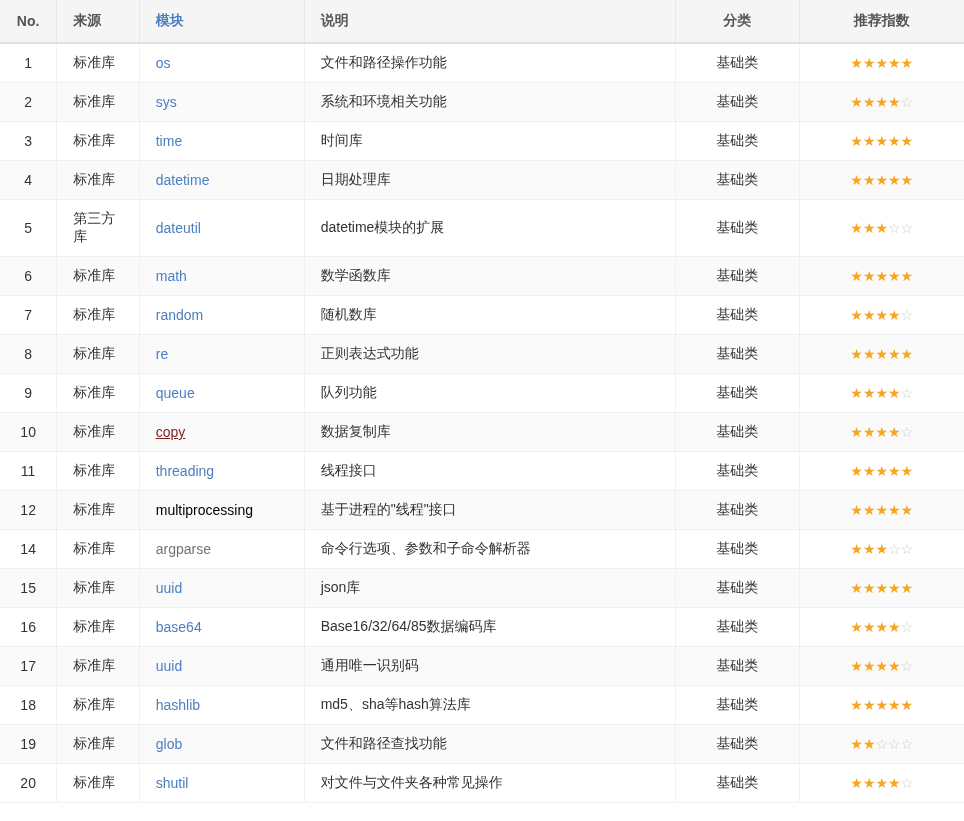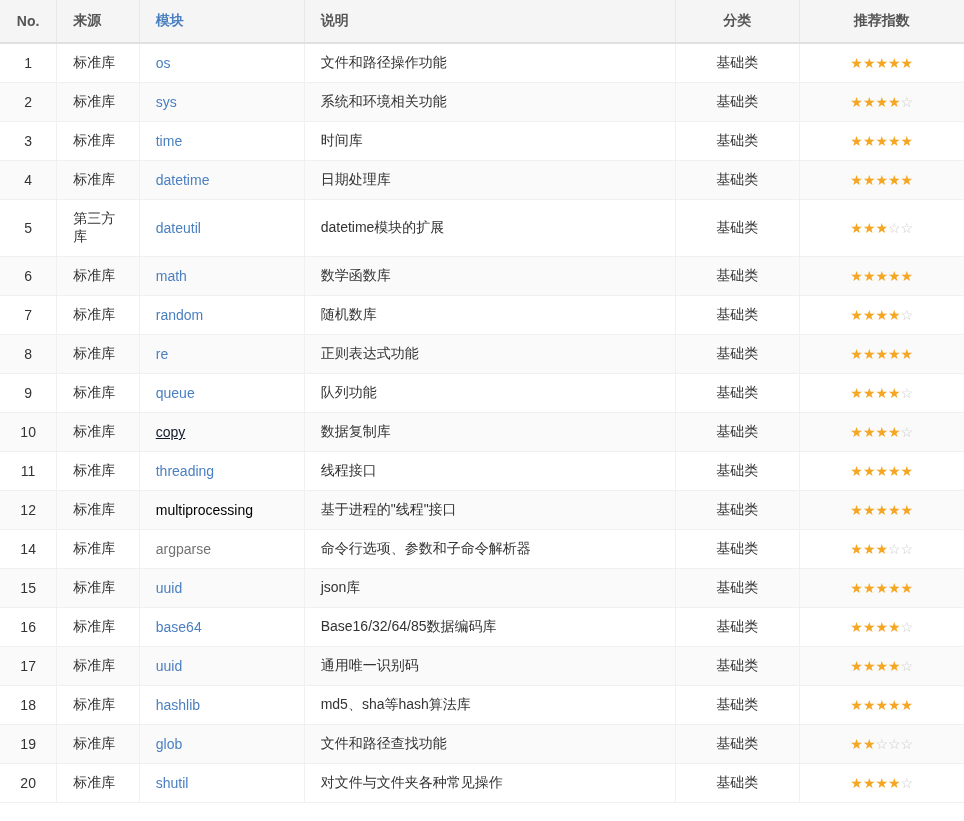--- a/index.html
+++ b/index.html
@@ -128,21 +128,21 @@
     <td class="no-col center">9</td>
     <td class="source-col">标准库</td>
     <td class="module-col" style="color:#4a7fc1;">queue</td>
     <td class="desc-col">队列功能</td>
     <td class="category-col center">基础类</td>
     <td class="rating-col center"><span style="color:#f5a623;">★</span><span style="color:#f5a623;">★</span><span style="color:#f5a623;">★</span><span style="color:#f5a623;">★</span><span style="color:#ccc;">☆</span></td>
   </tr>
       <tr>
     <td class="no-col center">10</td>
     <td class="source-col">标准库</td>
-    <td class="module-col" style="color:#0f172a;text-decoration:underline;">copy</td>
+    <td class="module-col" style="color:#7f1d1d;text-decoration:underline;">copy</td>
     <td class="desc-col">数据复制库</td>
     <td class="category-col center">基础类</td>
     <td class="rating-col center"><span style="color:#f5a623;">★</span><span style="color:#f5a623;">★</span><span style="color:#f5a623;">★</span><span style="color:#f5a623;">★</span><span style="color:#ccc;">☆</span></td>
   </tr>
       <tr>
     <td class="no-col center">11</td>
     <td class="source-col">标准库</td>
     <td class="module-col" style="color:#4a7fc1;">threading</td>
     <td class="desc-col">线程接口</td>
     <td class="category-col center">基础类</td>

